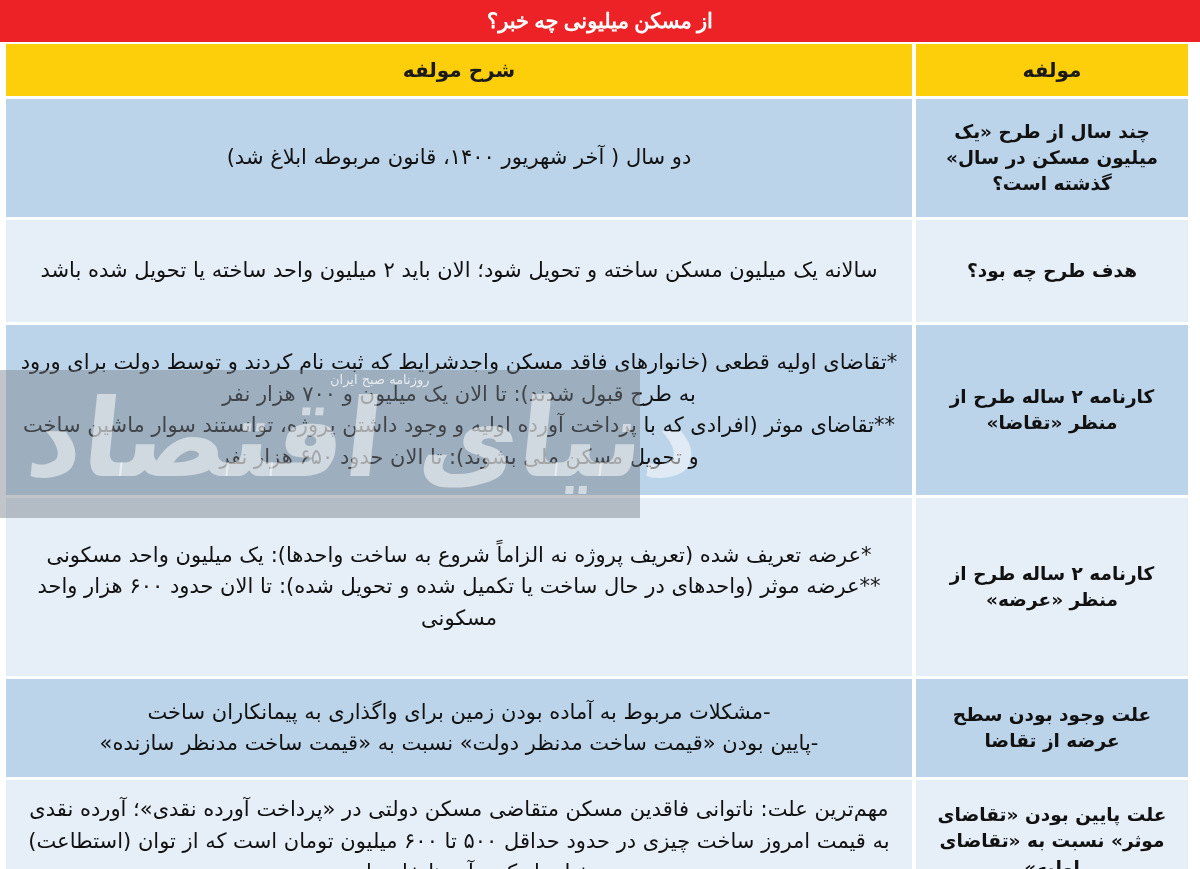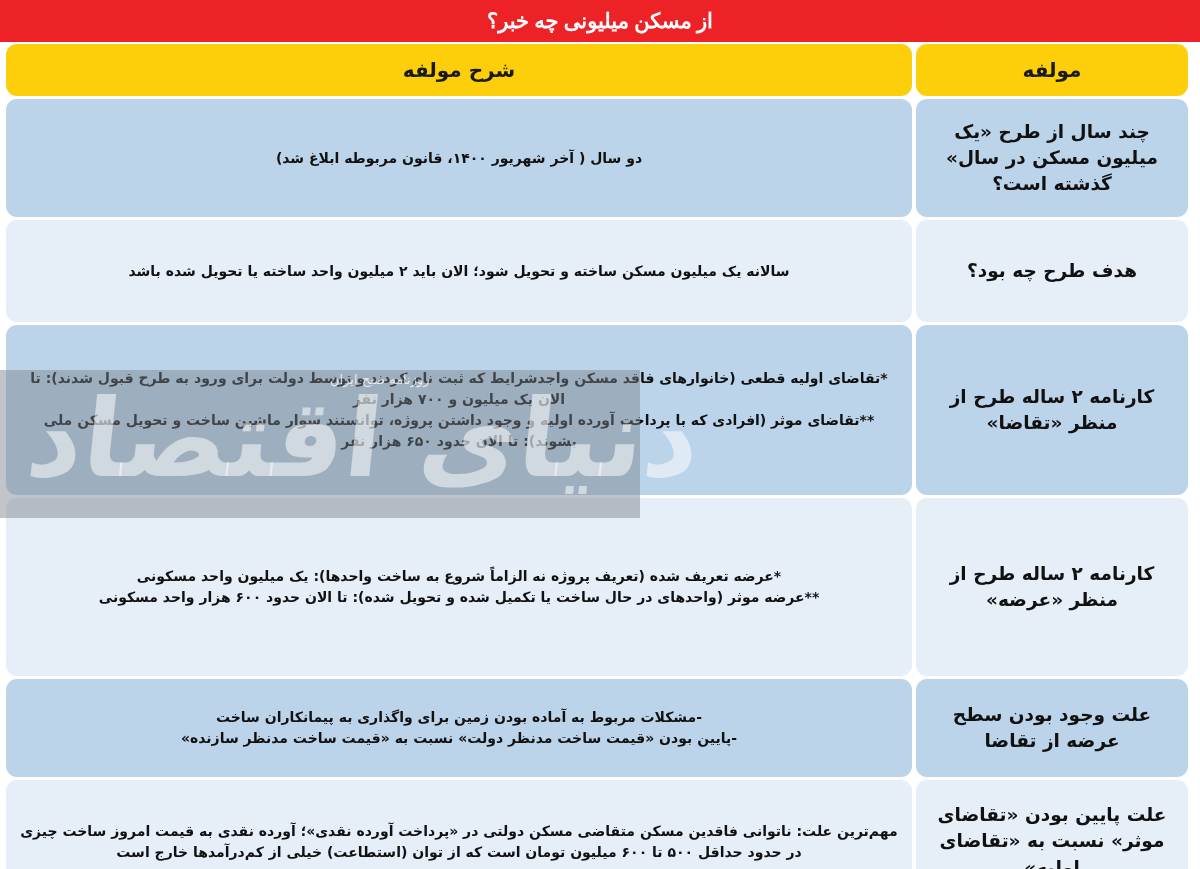--- a/index.html
+++ b/index.html
@@ -55,36 +55,35 @@
     margin-bottom: 3px;
   }
   .cell {
     box-sizing: border-box;
     display: flex;
     align-items: center;
     justify-content: center;
     text-align: center;
     direction: rtl;
     padding: 6px 12px;
-    border-radius: 11px;
   }
   
   .cell-key {
     width: 272px;
     flex: 0 0 272px;
     font-weight: bold;
     font-size: 18.5px;
     color: #111111;
     line-height: 1.42;
     margin-right: 12px;
   }
   .cell-desc {
     flex: 1 1 auto;
-    font-size: 14px;
-    font-weight: bold;
+    font-size: 21px;
+    font-weight: normal;
     color: #111111;
     line-height: 1.5;
     margin-left: 6px;
     margin-right: 4px;
   }
 
   
   .row-header .cell {
     background: #fccf0a;
     height: 52px;

